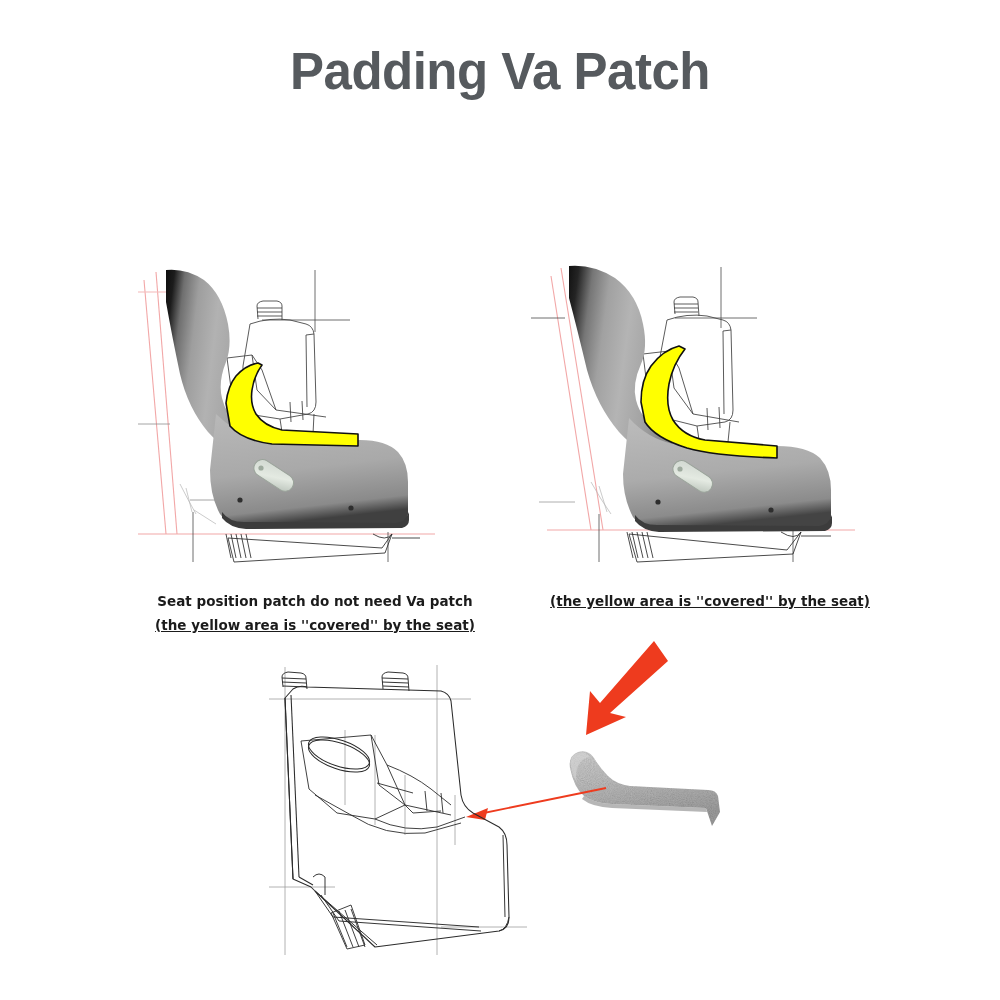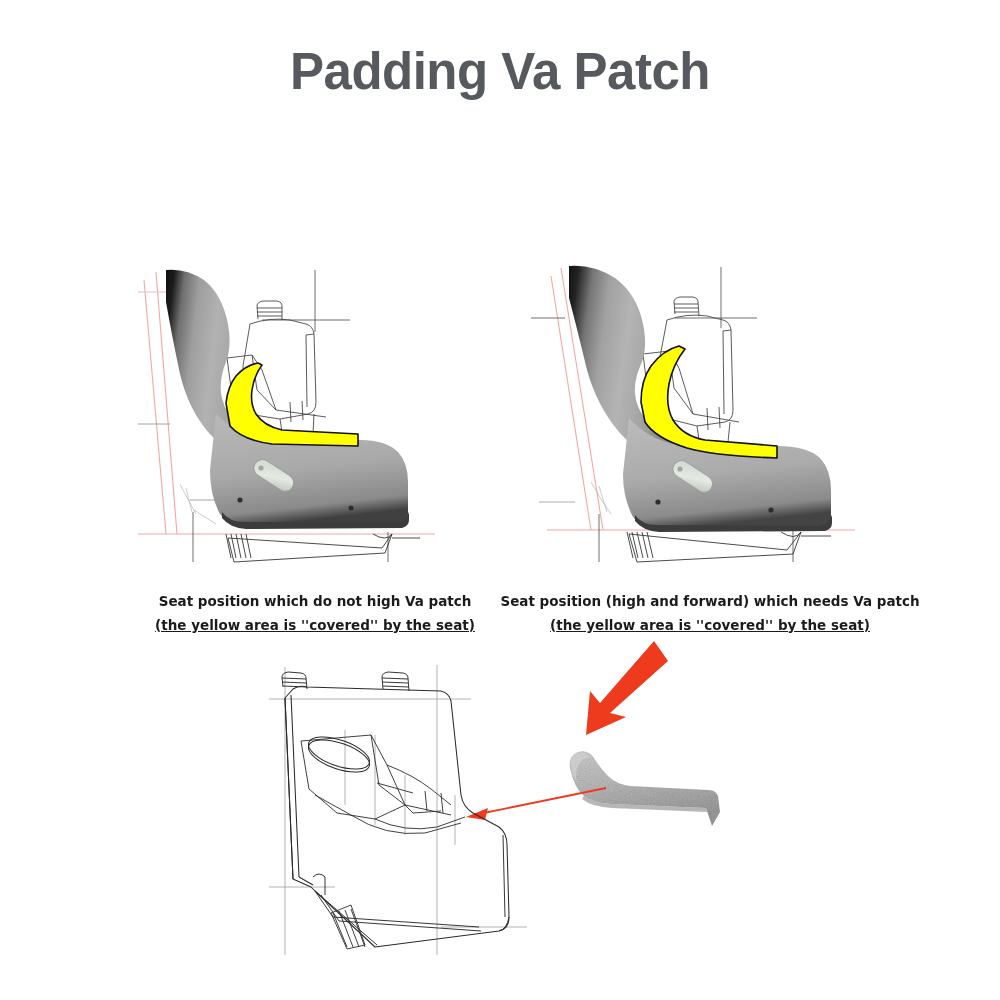--- a/index.html
+++ b/index.html
@@ -303,26 +303,25 @@
       </g>
 
       <g stroke="#b5b5b5" stroke-width="0.7" fill="none">
         <path d="M 66 220 Q 76 238 86 252"></path>
         <path d="M 74 224 L 82 250"></path>
       </g>
     </svg>
   </div>
 
   <div class="caption" id="caption-left">
-    <span>Seat position which do not high Va patch</span>
+    <span>Seat position patch do not need Va patch</span>
     <span class="line2">(the yellow area is ''covered'' by the seat)</span>
   </div>
 
   <div class="caption" id="caption-right">
-    <span>Seat position (high and forward) which needs Va patch</span>
     <span class="line2">(the yellow area is ''covered'' by the seat)</span>
   </div>
 
   <div class="panel" id="panel-arrow">
     <svg viewBox="0 0 110 110" xmlns="http://www.w3.org/2000/svg">
       <path fill="#ee3b1e" d="M 84 6
                L 98 26
                L 40 78
                L 56 82
                L 16 100

